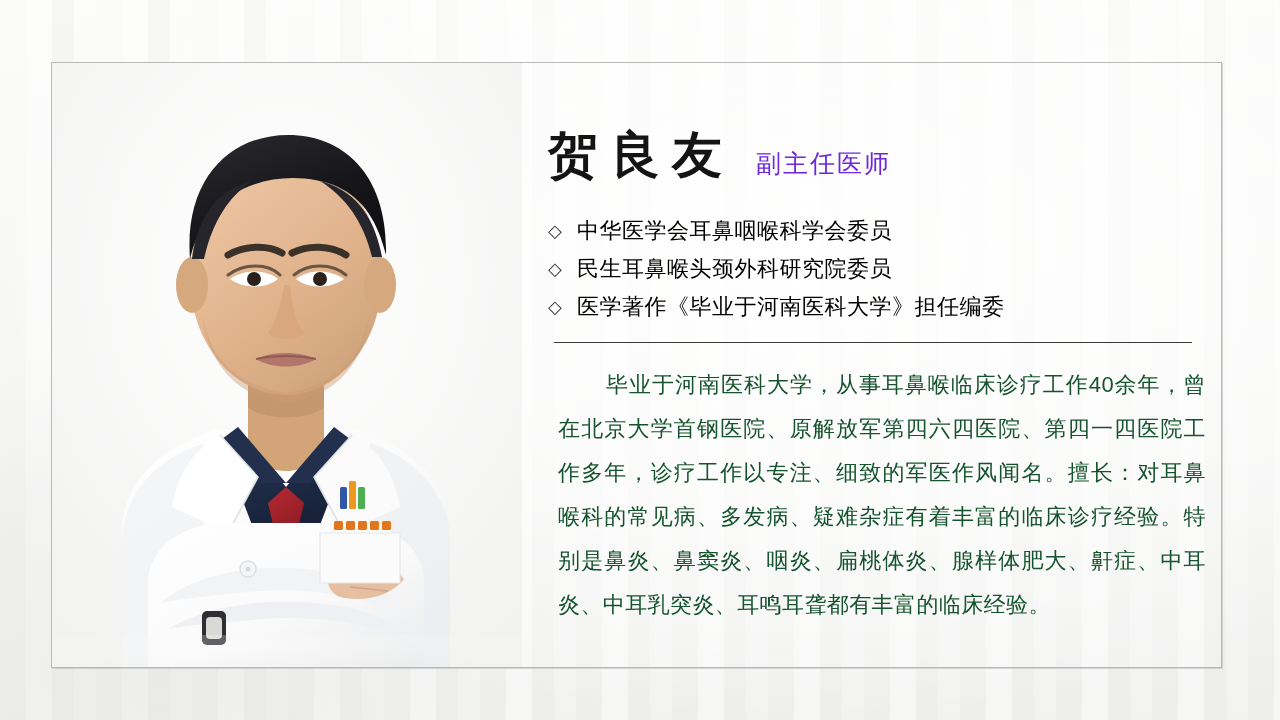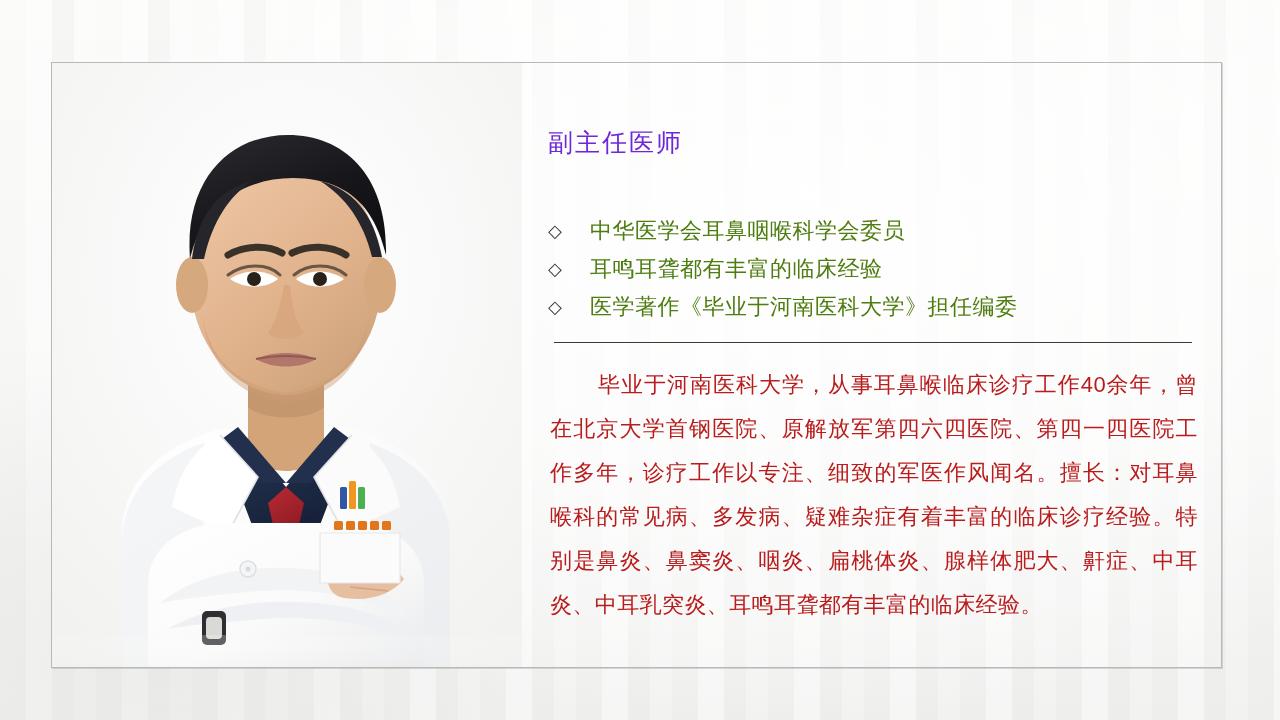--- a/index.html
+++ b/index.html
@@ -126,41 +126,40 @@
     white-space: nowrap;
   }
   .cred-bullet {
     width: 29px;
     font-size: 18px;
     color: #333333;
     line-height: 1;
   }
   .cred-text {
     font-size: 22px;
-    color: #4d7c0f;
+    color: #000000;
     letter-spacing: 0.5px;
     line-height: 1;
-    margin-left: 13px;
   }
 
   .divider {
     margin-top: 16px;
     margin-left: 6px;
     width: 638px;
     height: 0;
     border-top: 1px solid #3a3a3a;
   }
 
   .bio {
     margin-top: 20px;
-    margin-left: 2px;
+    margin-left: 10px;
     width: 648px;
     font-size: 22px;
     line-height: 44px;
-    color: #b91c1c;
+    color: #14532d;
     text-indent: 48px;
     text-align: justify;
     text-justify: inter-character;
     letter-spacing: 0.4px;
   }
 </style>
 </head>
 <body>
 
 <div id="slide">
@@ -299,31 +298,32 @@
         </g>
 
         <rect x="0" y="572" width="470" height="32" fill="url(#bgSoft)" opacity="0.25"></rect>
       </g>
     </svg>
   </div>
 
   <div class="info">
 
     <div class="name-row">
+      <div class="doctor-name">贺良友</div>
       <div class="doctor-title">副主任医师</div>
     </div>
 
     <div class="credentials">
       <div class="credential">
         <span class="cred-bullet">◇</span>
         <span class="cred-text">中华医学会耳鼻咽喉科学会委员</span>
       </div>
       <div class="credential">
         <span class="cred-bullet">◇</span>
-        <span class="cred-text">耳鸣耳聋都有丰富的临床经验</span>
+        <span class="cred-text">民生耳鼻喉头颈外科研究院委员</span>
       </div>
       <div class="credential">
         <span class="cred-bullet">◇</span>
         <span class="cred-text">医学著作《毕业于河南医科大学》担任编委</span>
       </div>
     </div>
 
     <div class="divider"></div>
 
     <div class="bio">毕业于河南医科大学，从事耳鼻喉临床诊疗工作40余年，曾在北京大学首钢医院、原解放军第四六四医院、第四一四医院工作多年，诊疗工作以专注、细致的军医作风闻名。擅长：对耳鼻喉科的常见病、多发病、疑难杂症有着丰富的临床诊疗经验。特别是鼻炎、鼻窦炎、咽炎、扁桃体炎、腺样体肥大、鼾症、中耳炎、中耳乳突炎、耳鸣耳聋都有丰富的临床经验。</div>

